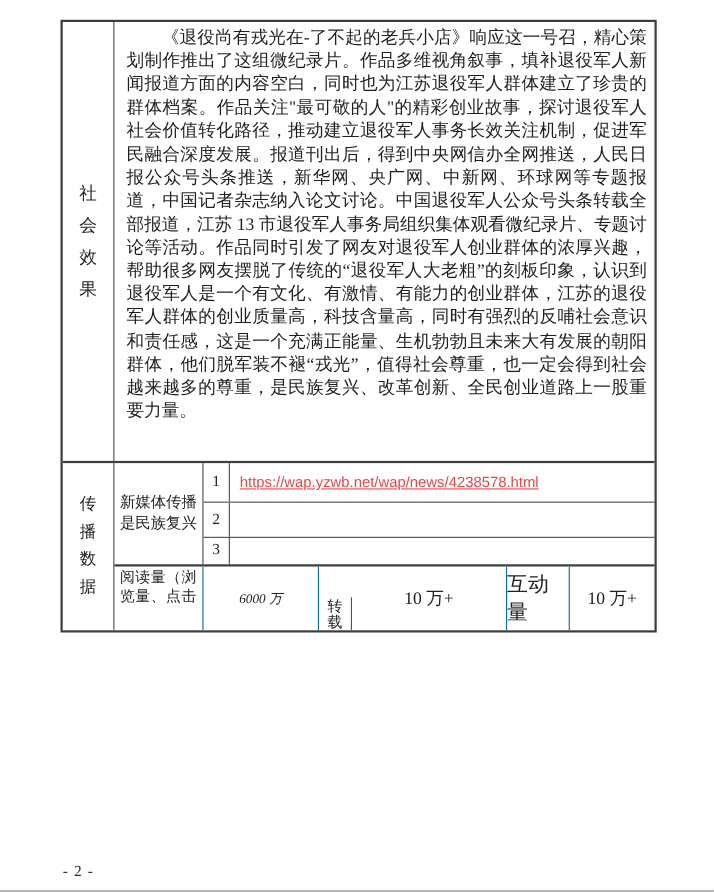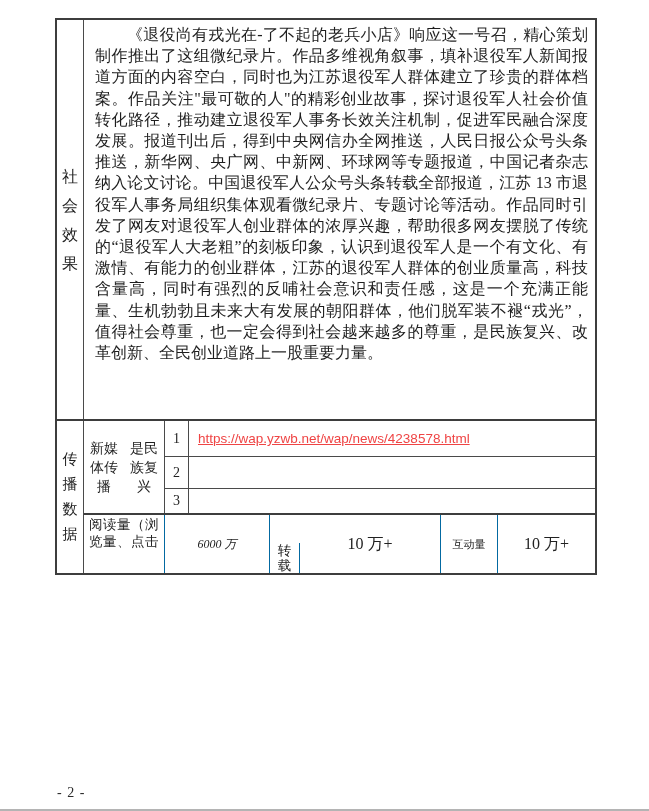--- a/index.html
+++ b/index.html
@@ -15,41 +15,41 @@
   .doc-table {
     position:absolute; left:55px; top:18px;
     width:542px; height:557px;
     border:2px solid #3d3d3d;
     display:flex; flex-direction:column;
   }
   .row { display:flex; }
   .section-social { height:429px; }
   .section-spread { flex:1; border-top:2px solid #3d3d3d; }
   .label-col {
-    width:27px; border-right:1px solid #4a4a4a;
+    width:47px; border-right:1px solid #4a4a4a;
     display:flex; align-items:center; justify-content:center;
     flex:none;
   }
   .vtext {
     width:1.2em; text-align:center; word-break:break-all;
     font-size:16px; line-height:29px; color:#1f1f1f;
   }
   .vtext-spread { font-size:15px; line-height:25px; }
   .social-content {
     flex:1; padding:4px 7px 0 11px; overflow:hidden;
   }
   .social-content p {
     font-size:16px; line-height:21.2px; text-indent:2em;
     text-align:justify; color:#1e1e1e;
   }
   .spread-right { flex:1; display:flex; flex-direction:column; }
   .url-block { display:flex; height:92px; }
   .platform-cell {
     width:81px; border-right:1px solid #4a4a4a; flex:none;
-    display:flex; align-items:center; justify-content:center;
+    display:flex; flex-direction:column; align-items:center; justify-content:center;
     font-size:14px; line-height:19px; color:#1f1f1f; text-align:center;
   }
   .url-rows { flex:1; display:flex; flex-direction:column; }
   .url-row { display:flex; flex:1; }
   .url-row + .url-row { border-top:1px solid #4a4a4a; }
   .url-row.r1 { flex:none; height:35px; }
   .url-row.r2 { flex:none; height:32px; }
   .url-row.r3 { flex:1; }
   .num-cell {
     width:24px; flex:none; border-right:1px solid #4a4a4a;
@@ -67,21 +67,21 @@
   .m-cell:last-child { border-right:none; }
   .read-label {
     width:81px; flex:none; display:block;
     font-size:13.5px; line-height:16.5px; color:#1f1f1f;
     padding:2px 2px 0 5px; letter-spacing:0.5px;
   }
   .read-value { width:105px; flex:none; font-size:12px;font-style:italic; }
   .repost-label { width:30px; flex:none;margin-top:28px; }
   .vtext-repost { font-size:13.5px; line-height:15px; width:1.2em; text-align:center; word-break:break-all; }
   .repost-value { width:141px; flex:none; font-size:16px; }
-  .interact-label { width:57px; flex:none; font-size:11px; }
+  .interact-label { width:57px; flex:none; font-size:19px; }
   .interact-value { flex:1; font-size:16px; }
   .page-number {
     position:absolute; left:57px; top:785px;
     font-size:14px; color:#2a2a2a; letter-spacing:1px;
   }
   .bottom-edge {
     position:absolute; left:0; right:0; bottom:0; height:2px;
     background:#b4b4b4;
   }
 </style>

